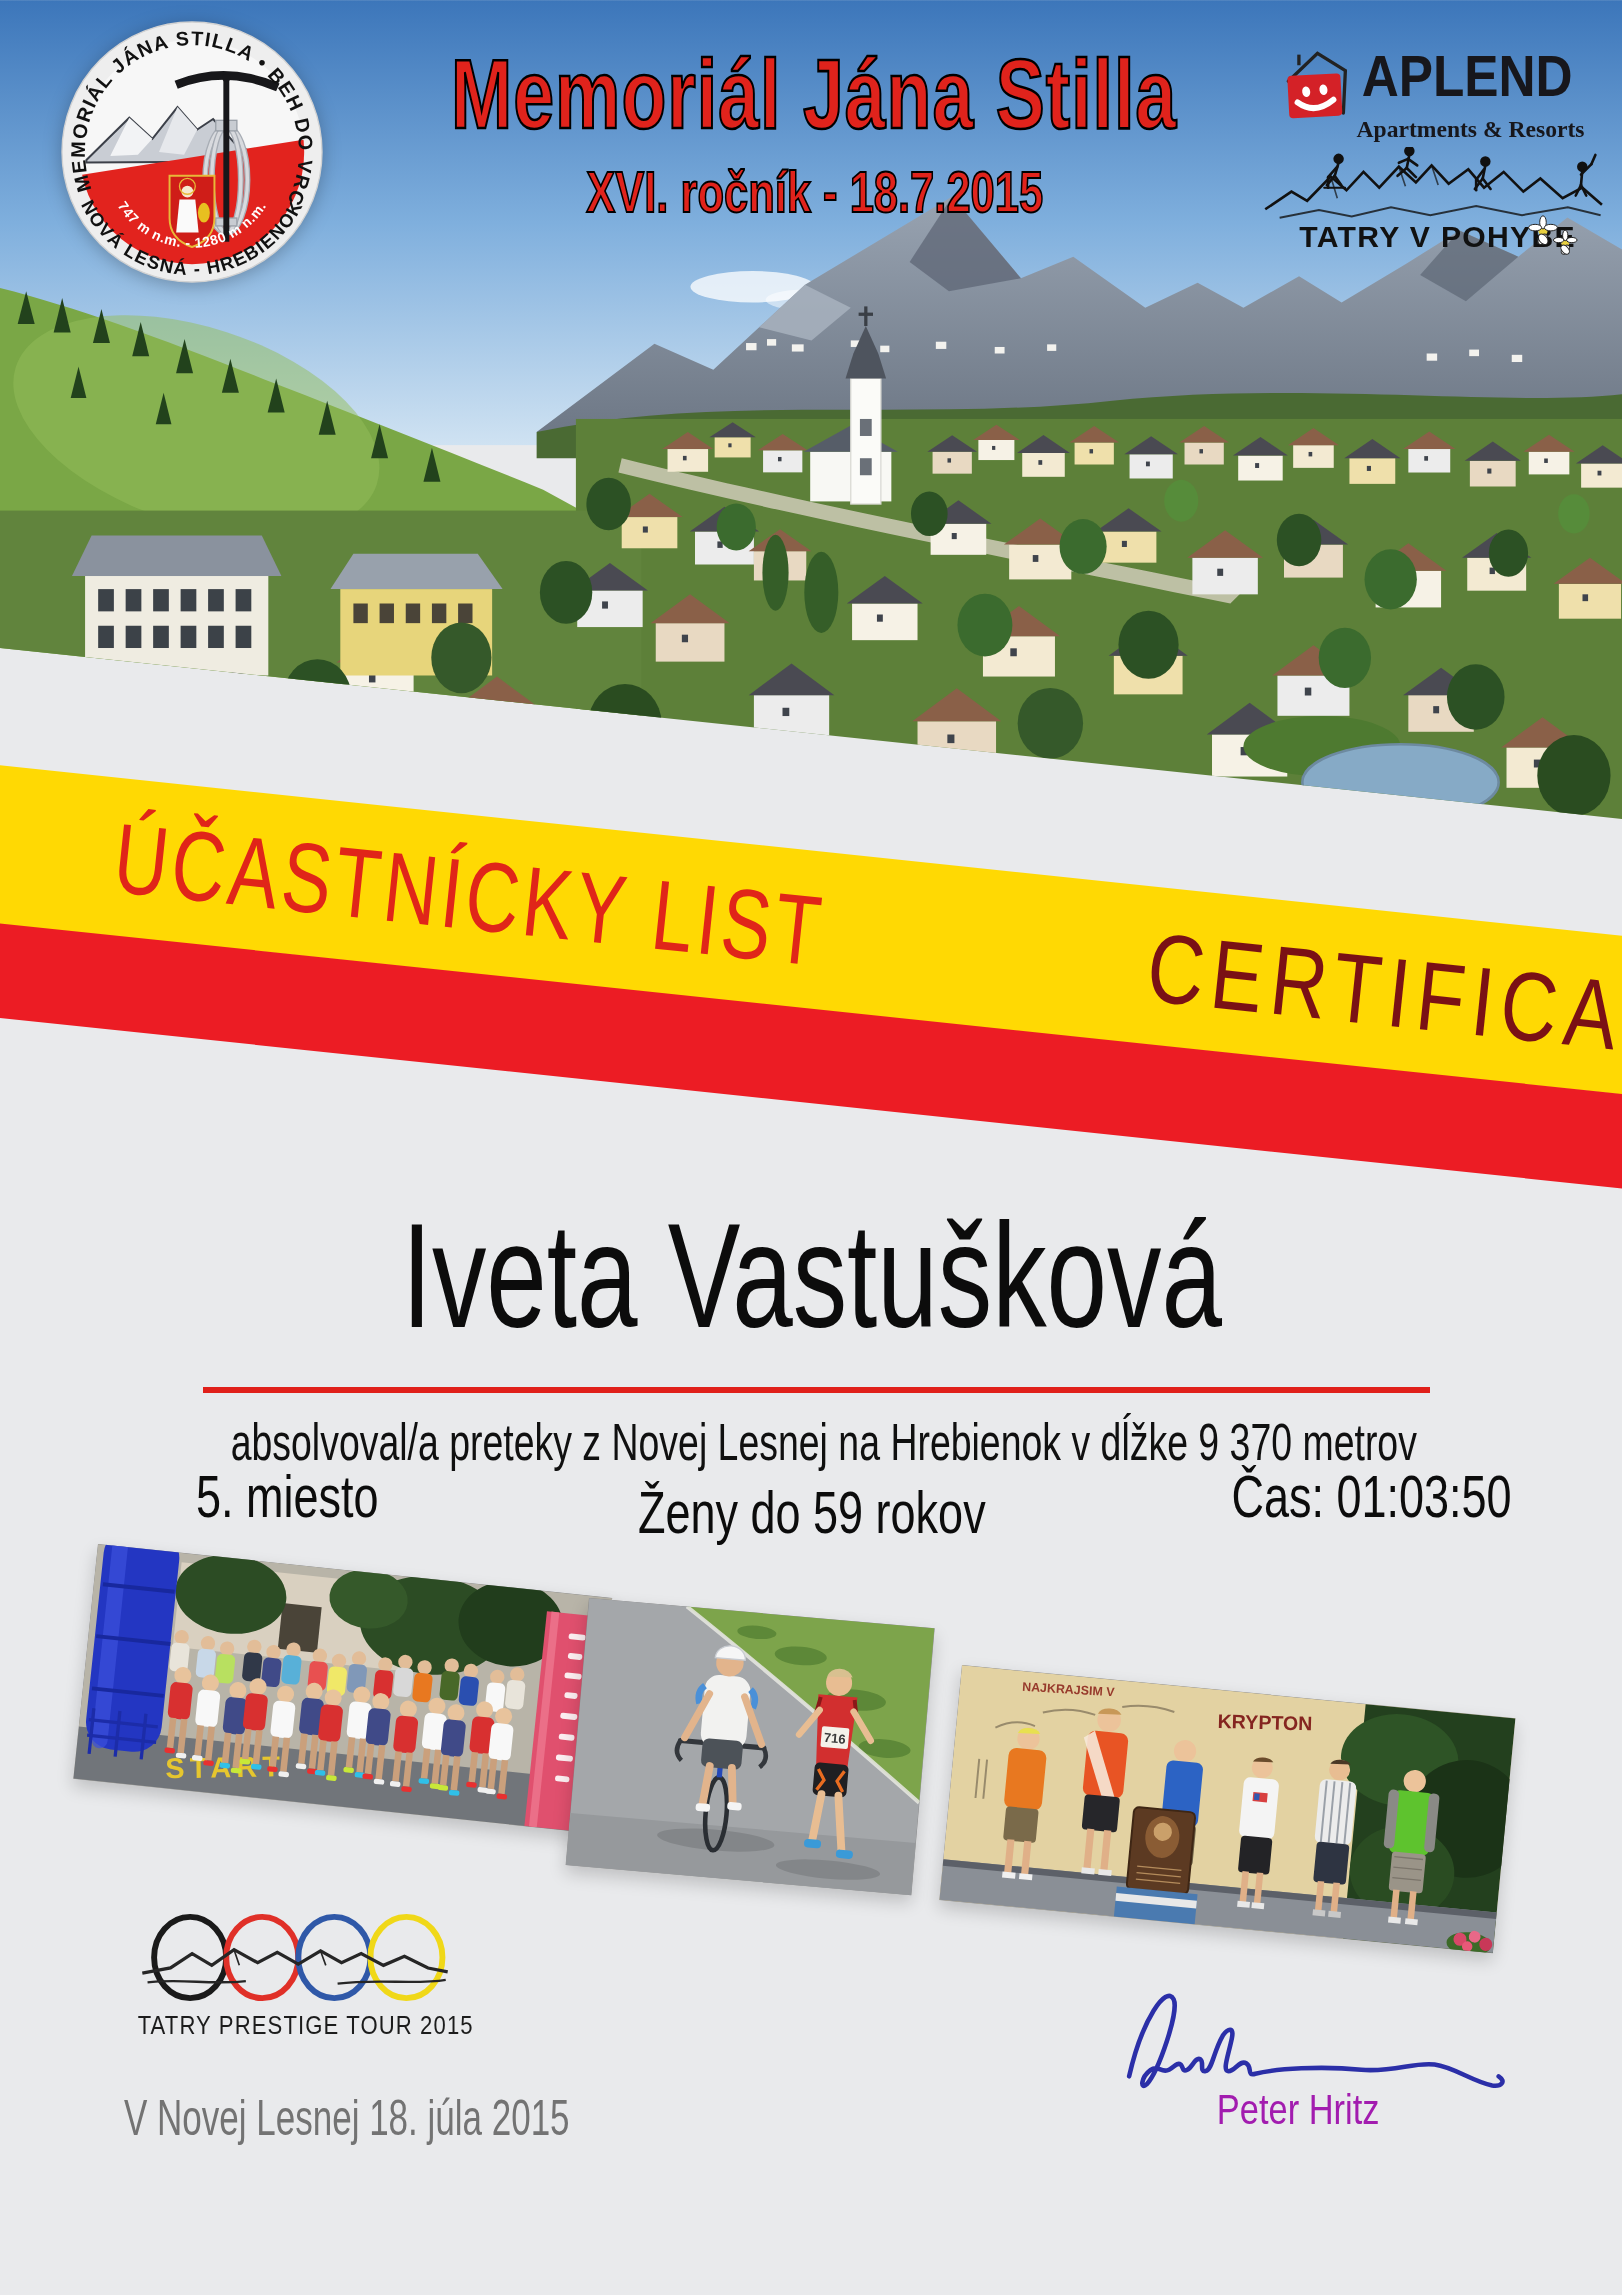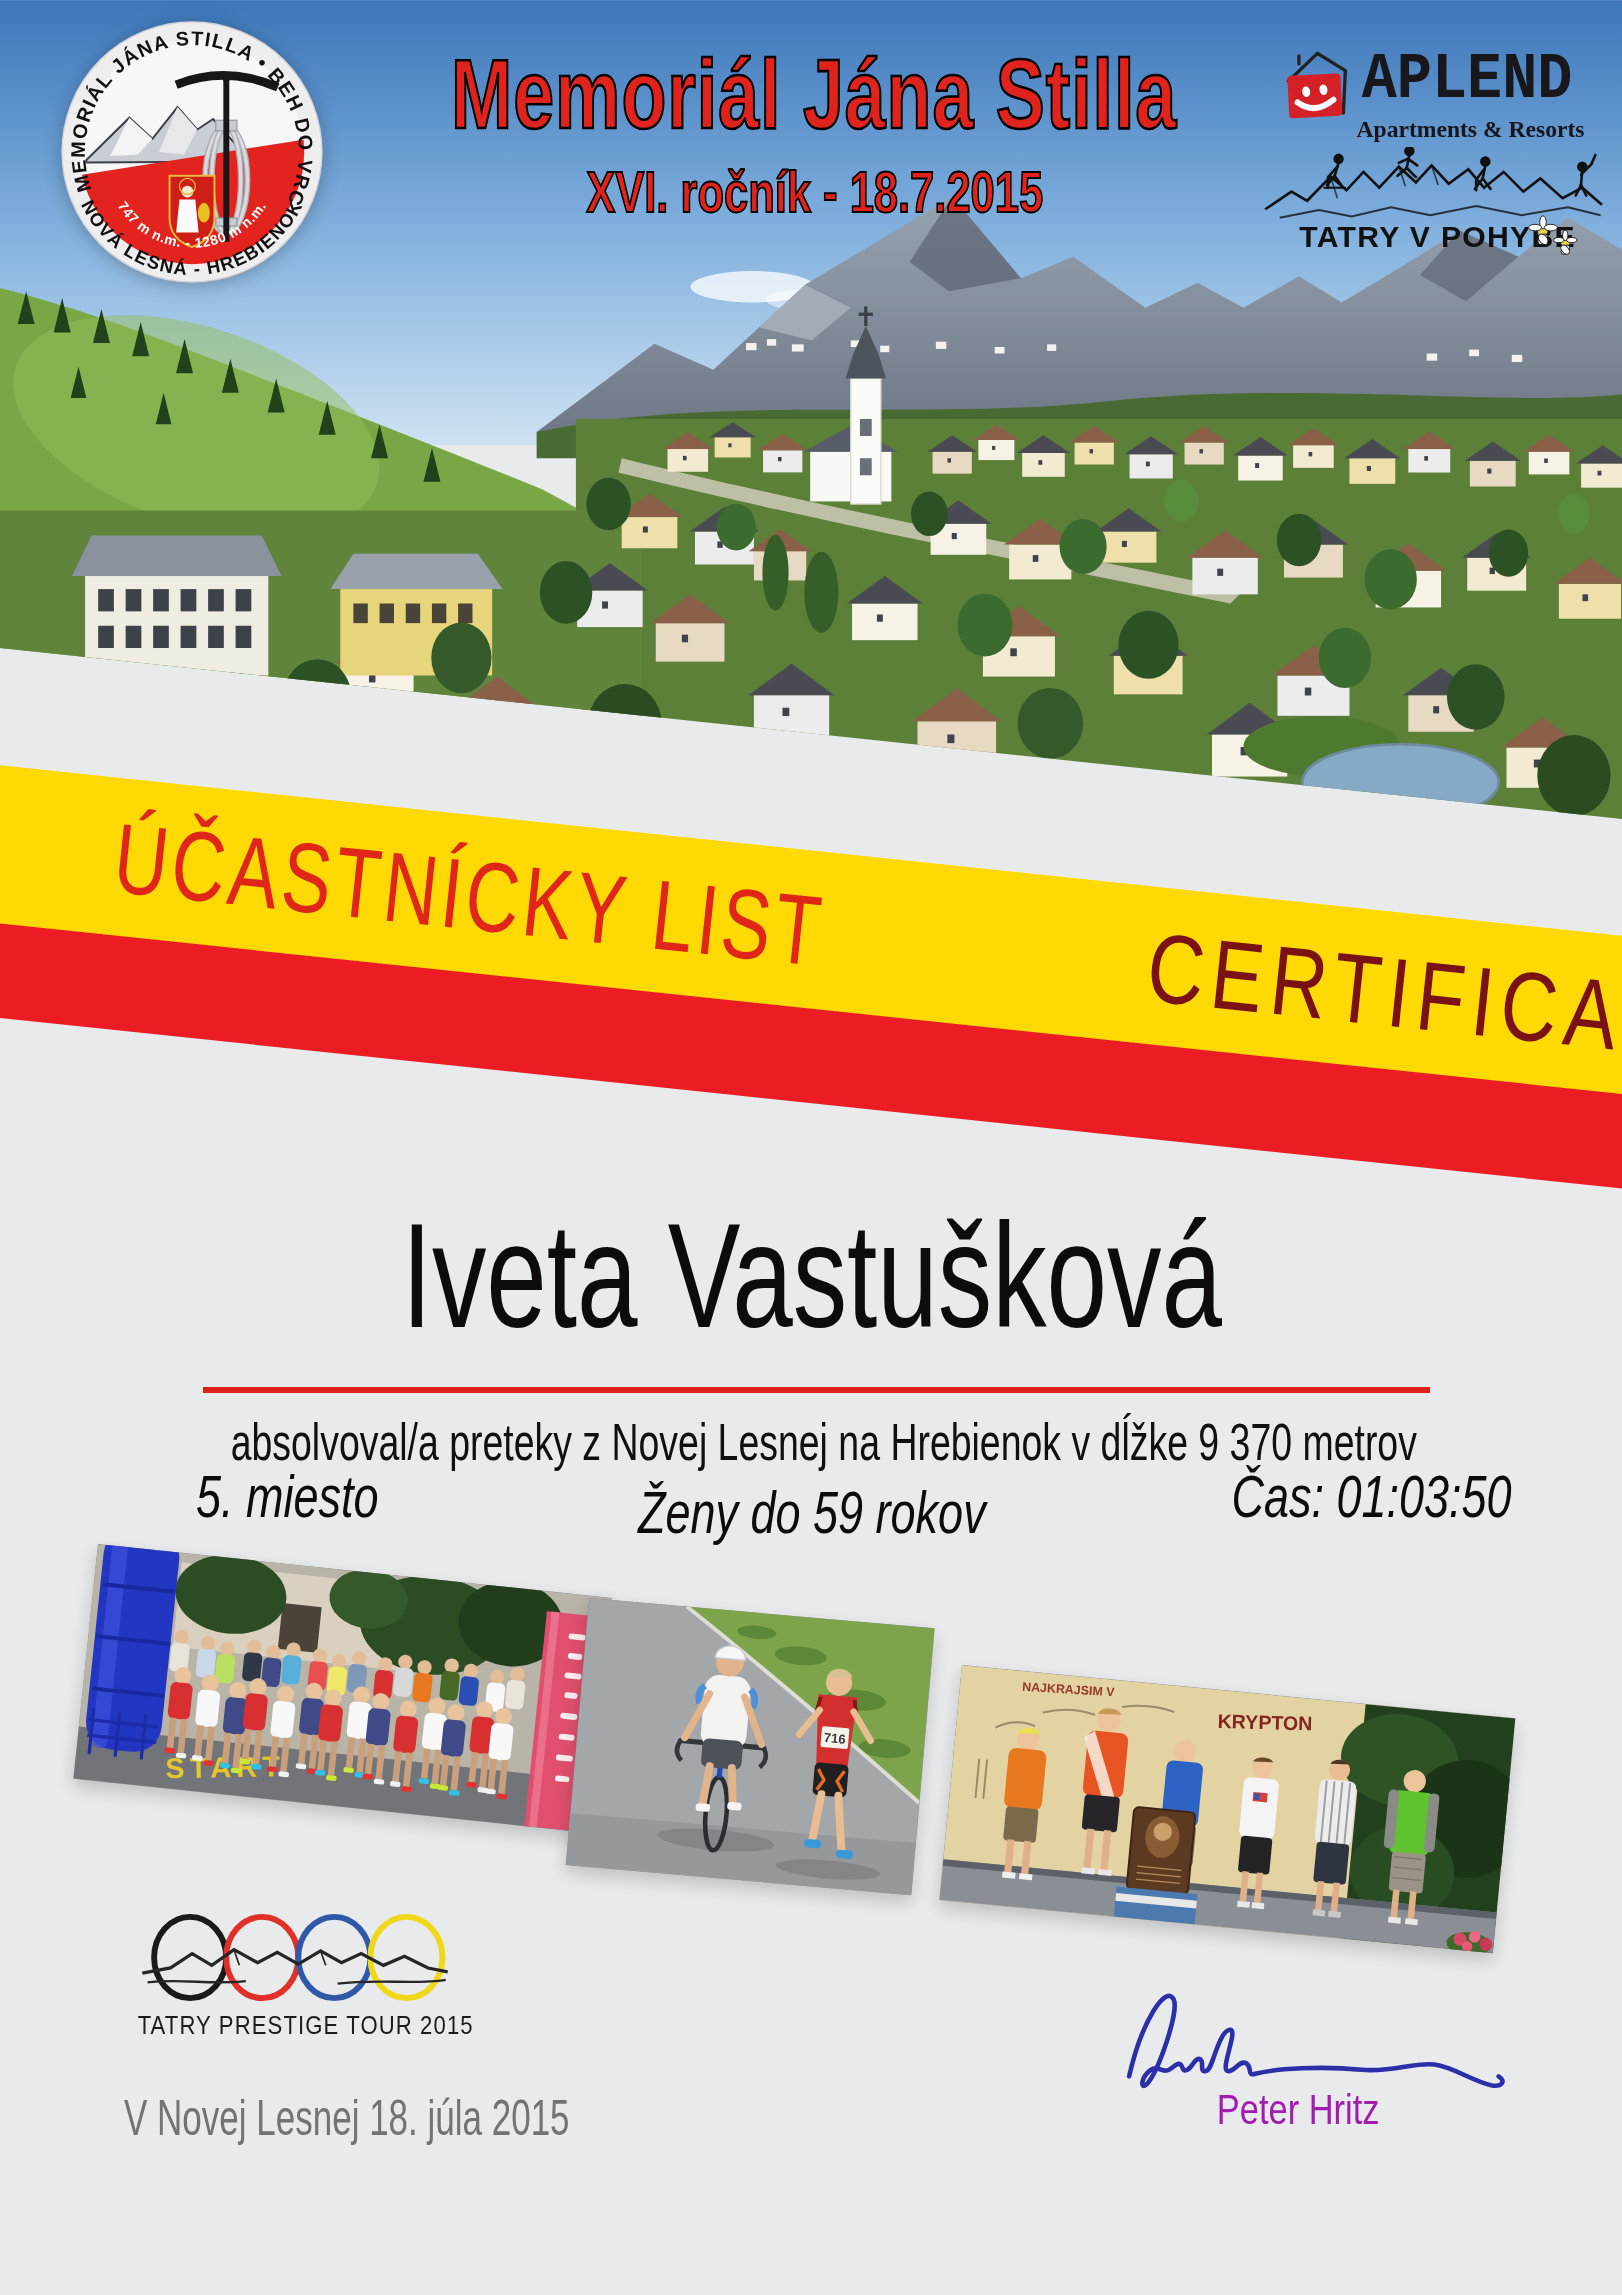--- a/index.html
+++ b/index.html
@@ -14,36 +14,36 @@
   .hero{left:0;top:0;width:1623px;height:851px;clip-path:polygon(0 0,1623px 0,1623px 819px,0 648px);}
   .hero svg{display:block;}
   
   .hero-head{left:16px;top:38px;width:1597px;text-align:center;color:#e0231c;font-weight:700;}
   .hero-title{font-size:98px;letter-spacing:1.3px;-webkit-text-stroke:2.6px #000;}
   .hero-sub{margin-top:6.5px;font-size:58px;-webkit-text-stroke:2px #000;}
   
   .badge{left:60px;top:19.6px;width:264px;height:264px;filter:drop-shadow(0 3.9px 9.2px rgba(0,0,0,.25));}
   
   .aplend-icon{left:1279px;top:48px;width:73px;height:73px;}
-  .aplend-name{left:1349px;top:43px;width:236px;text-align:center;font-family:Liberation Mono, monospace;font-weight:700;font-size:65px;color:#17171c;}
+  .aplend-name{left:1349px;top:43px;width:236px;text-align:center;font-family:Liberation Sans, sans-serif;font-weight:700;font-size:57px;color:#17171c;}
   .aplend-tag{left:1356px;top:116px;width:229px;text-align:center;font-family:"Liberation Serif",serif;font-weight:700;font-size:23.6px;color:#17171c;}
   .tatry-logo{left:1260px;top:147px;width:357px;height:118px;}
   
   .band{left:-144px;width:1911px;transform:rotate(6deg);}
   .band-yellow{top:851px;height:158px;background:#ffd903;line-height:158px;white-space:nowrap;padding-left:255px;box-sizing:border-box;}
   .band-red{top:1009px;height:94px;background:#ec1c24;}
   .band-t1{font-size:99px;color:#e02519;letter-spacing:5.2px;vertical-align:middle;}
   .band-t2{font-size:98px;color:#7a1115;letter-spacing:9.2px;margin-left:85px;vertical-align:middle;transform:scaleX(.8);}
   
   .name{left:0;top:1190px;width:1623px;text-align:center;font-size:149px;color:#0c0c0c;}
   .name .cx{transform:scaleX(.73);}
   .rule{left:203px;top:1387px;width:1227px;height:5.9px;background:#e0201a;}
   .desc{left:0;top:1412px;width:1623px;text-align:center;font-size:52px;color:#101010;}
   .desc .cx{transform:scaleX(.72);}
-  .res{top:1462px;font-size:60px;color:#0c0c0c;font-style:italic;}
+  .res{top:1462px;font-size:60px;color:#0c0c0c;}
   .res-place{left:196px;}
   .res-cat{left:29.4px;width:1564px;text-align:center;margin-top:16px;}
   .res-time{right:111px;text-align:right;}
   
   .photo{overflow:hidden;box-shadow:0 7.9px 17px rgba(0,0,0,.18);background:#888;}
   .photo-start{left:98px;top:1544px;width:517px;height:236px;transform:rotate(6deg);transform-origin:left top;}
   .photo-race{left:589px;top:1598px;width:347px;height:268px;transform:rotate(5deg);transform-origin:left top;}
   .photo-podium{left:962px;top:1665px;width:556px;height:236px;transform:rotate(5.5deg);transform-origin:left top;}
   
   .rings{left:141px;top:1905px;width:308px;height:105px;}

